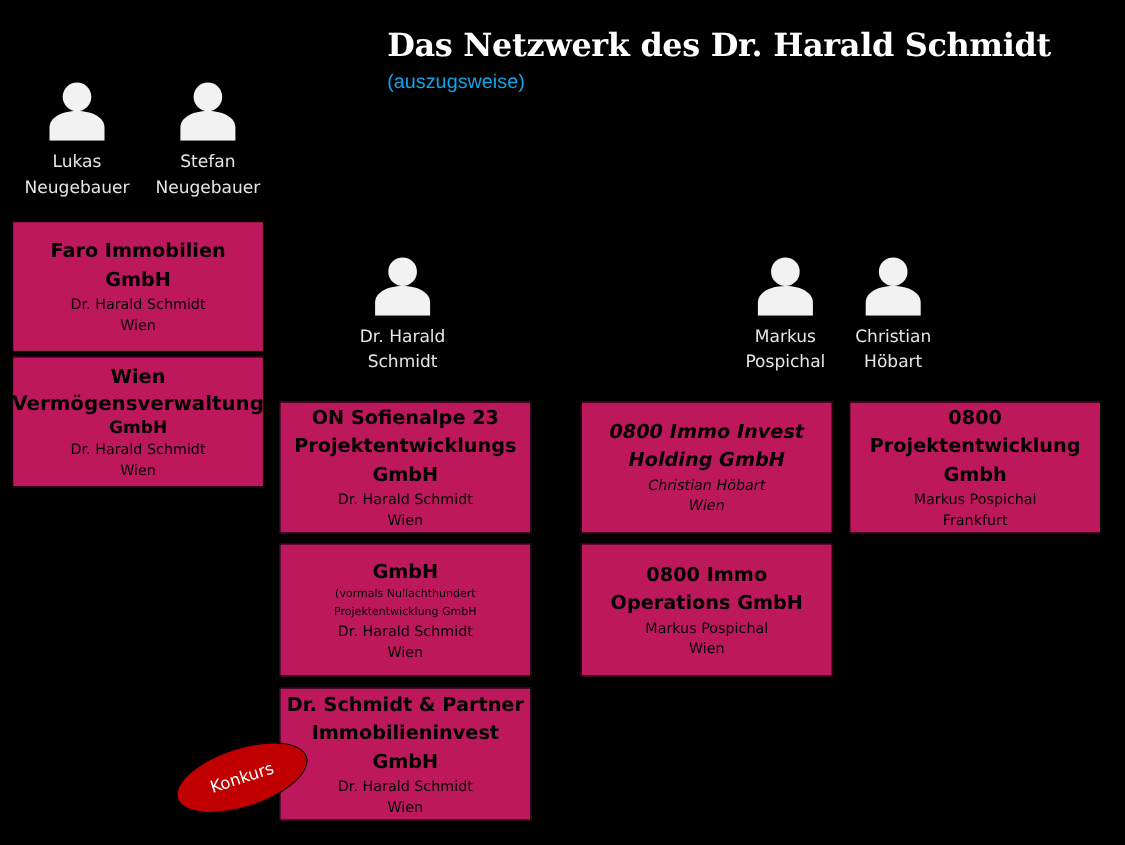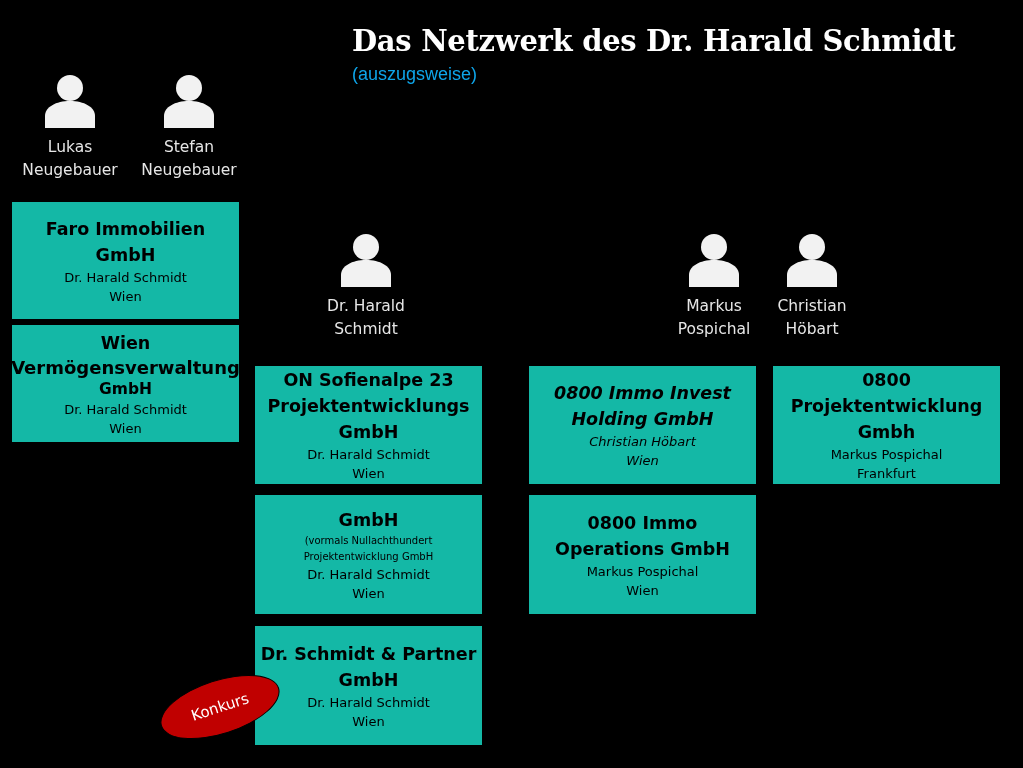--- a/index.html
+++ b/index.html
@@ -1,21 +1,21 @@
 <!DOCTYPE html>
 <html><head>
 <meta charset="utf-8">
 <style>
   html, body { margin:0; padding:0; }
   body { width:1023px; height:768px; background:#000; position:relative; overflow:hidden; font-family:"Liberation Sans", sans-serif; }
   .title { position:absolute; left:352px; top:24px; color:#fff; font-family:"DejaVu Serif", serif; font-weight:bold; font-size:29px; letter-spacing:-0.3px; white-space:nowrap; }
   .subtitle { position:absolute; left:352px; top:64px; color:#0ea5e9; font-family:"Liberation Sans", sans-serif; font-size:18px; }
   .person { position:absolute; width:110px; text-align:center; color:#e6e6e6; font-family:"DejaVu Sans", sans-serif; font-size:15.5px; line-height:23px; }
   .person svg { display:block; margin:0 auto 8px auto; }
-  .box { position:absolute; background:#14b8a6; border:1px solid #000; box-sizing:border-box; display:flex; flex-direction:column; align-items:center; justify-content:center; text-align:center; color:#000; font-family:"DejaVu Sans", sans-serif; }
+  .box { position:absolute; background:#be185d; border:1px solid #000; box-sizing:border-box; display:flex; flex-direction:column; align-items:center; justify-content:center; text-align:center; color:#000; font-family:"DejaVu Sans", sans-serif; }
   .box .name { font-weight:bold; font-size:17.5px; line-height:26px; }
   .box .note { font-size:10px; line-height:16px; }
   .box .sub { font-size:13px; line-height:19px; }
   .badge { position:absolute; left:158px; top:680px; width:122px; height:52px; background:#c00000; border:1.5px solid #000; border-radius:50%; transform:rotate(-18deg); display:flex; align-items:center; justify-content:center; color:#fff; font-family:"DejaVu Sans", sans-serif; font-size:15px; }
 </style>
 </head>
 <body>
 
 <div class="title">Das Netzwerk des Dr. Harald Schmidt</div>
 <div class="subtitle">(auszugsweise)</div>
@@ -87,20 +87,21 @@
 <div class="box" style="left:254px; top:494px; width:229px; height:121px;">
   <div class="name">GmbH</div>
   <div class="note">(vormals Nullachthundert</div>
   <div class="note">Projektentwicklung GmbH</div>
   <div class="sub">Dr. Harald Schmidt</div>
   <div class="sub">Wien</div>
 </div>
 
 <div class="box" style="left:254px; top:625px; width:229px; height:121px;">
   <div class="name">Dr. Schmidt &amp; Partner</div>
+  <div class="name">Immobilieninvest</div>
   <div class="name">GmbH</div>
   <div class="sub">Dr. Harald Schmidt</div>
   <div class="sub">Wien</div>
 </div>
 
 <div class="box" style="left:528px; top:365px; width:229px; height:120px;font-style:italic;">
   <div class="name">0800 Immo Invest</div>
   <div class="name">Holding GmbH</div>
   <div class="sub">Christian Höbart</div>
   <div class="sub">Wien</div>

